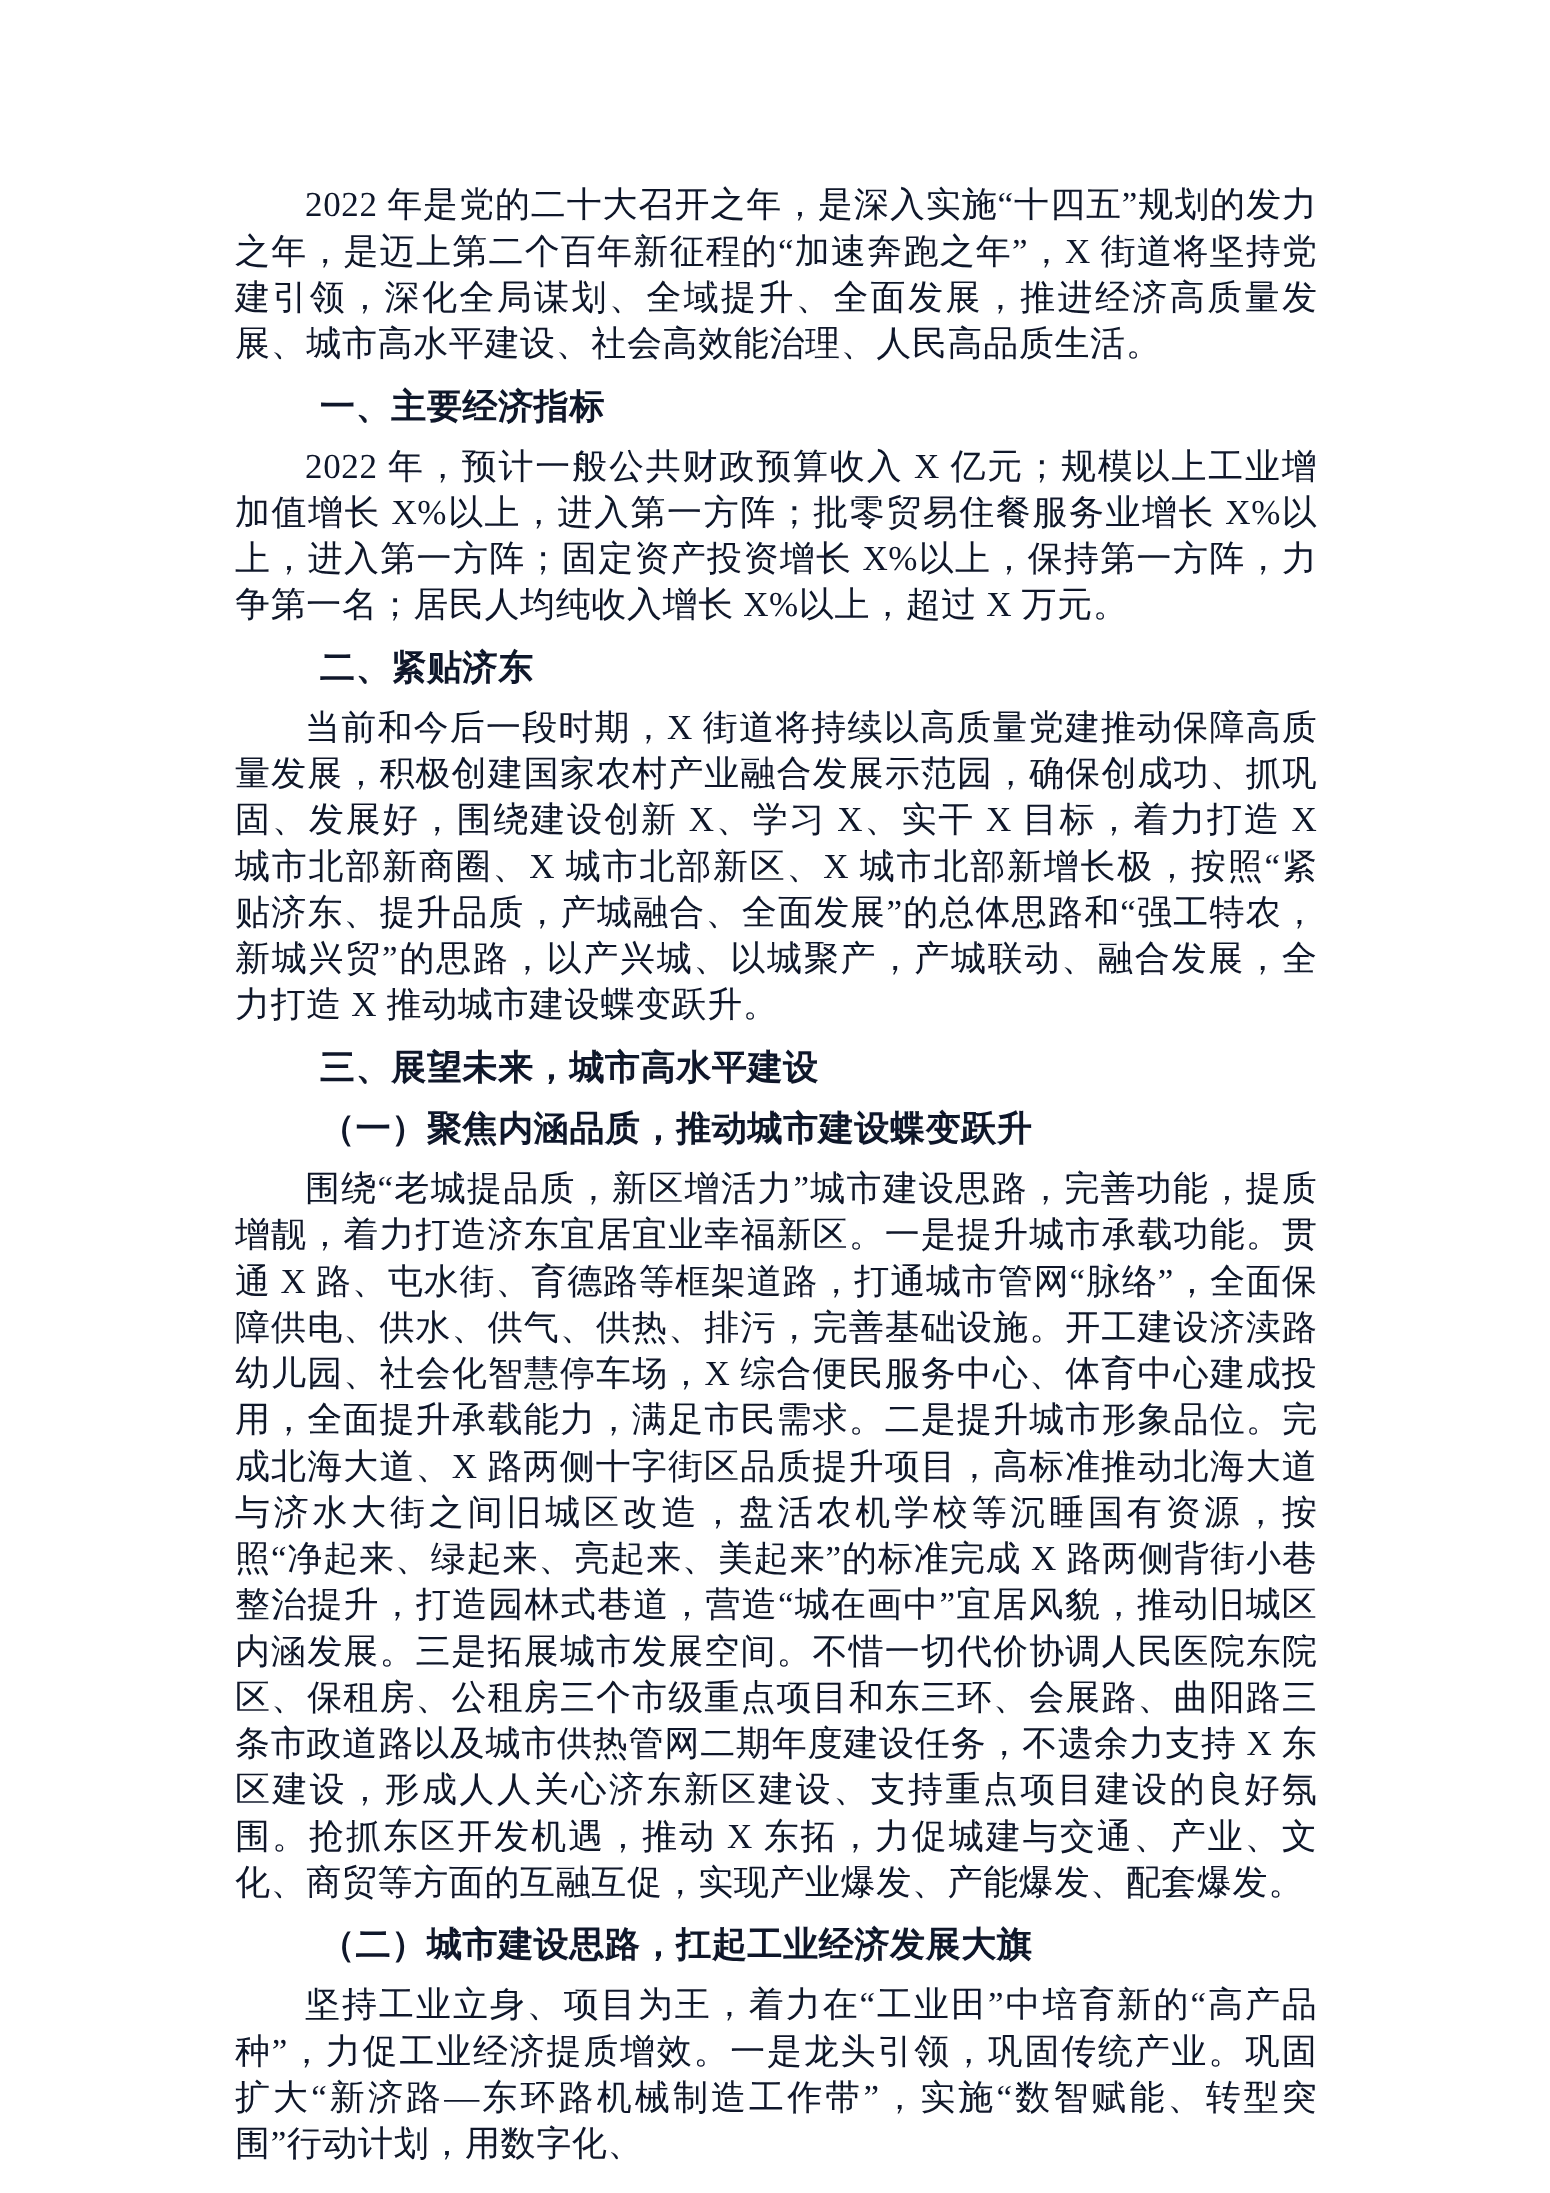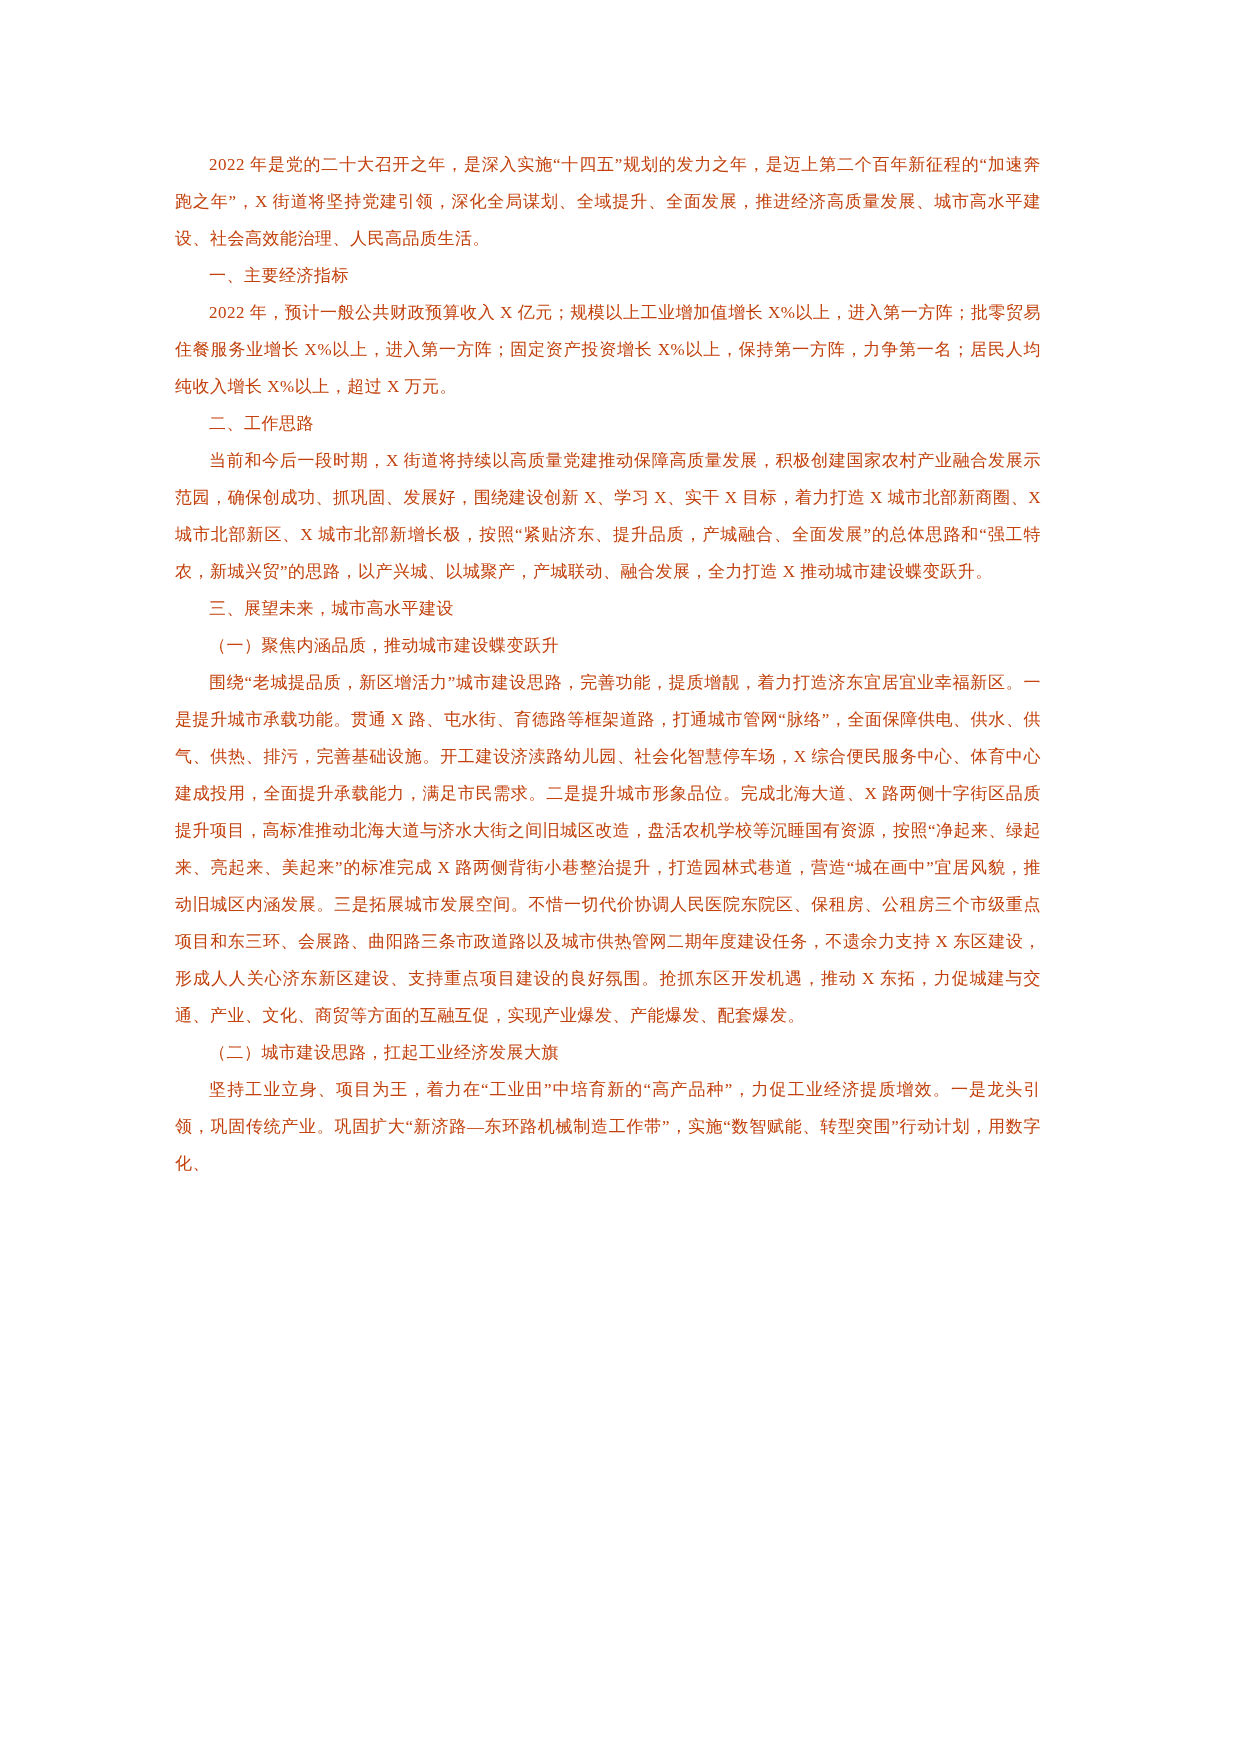--- a/index.html
+++ b/index.html
@@ -9,53 +9,53 @@
   }
   .page {
     position: relative;
     width: 1240px;
     height: 1754px;
     background: #ffffff;
     overflow: hidden;
   }
   .content {
     position: absolute;
-    left: 175px;
+    left: 188px;
     top: 146px;
     width: 866px;
-    color: #c2410c;
+    color: #0f172a;
     font-family: "Liberation Serif", "DejaVu Serif", serif;
-    font-size: 17px;
+    font-size: 28px;
     line-height: 37px;
     text-align: justify;
     text-justify: inter-character;
   }
   .para {
     margin: 0;
     text-indent: 2em;
     letter-spacing: 0.5px;
   }
   .heading {
-    margin: 0;
+    margin: 12px;
     text-indent: 2em;
     font-family: "Liberation Sans", "DejaVu Sans", sans-serif;
-    font-weight: 400;
+    font-weight: 700;
     text-align: left;
     letter-spacing: 0.5px;
   }
 </style>
 </head>
 <body>
 
 <div class="page">
   <div class="content">
     <p class="para">2022 年是党的二十大召开之年，是深入实施“十四五”规划的发力之年，是迈上第二个百年新征程的“加速奔跑之年”，X 街道将坚持党建引领，深化全局谋划、全域提升、全面发展，推进经济高质量发展、城市高水平建设、社会高效能治理、人民高品质生活。</p>
     <p class="heading">一、主要经济指标</p>
     <p class="para">2022 年，预计一般公共财政预算收入 X 亿元；规模以上工业增加值增长 X%以上，进入第一方阵；批零贸易住餐服务业增长 X%以上，进入第一方阵；固定资产投资增长 X%以上，保持第一方阵，力争第一名；居民人均纯收入增长 X%以上，超过 X 万元。</p>
-    <p class="heading">二、工作思路</p>
+    <p class="heading">二、紧贴济东</p>
     <p class="para">当前和今后一段时期，X 街道将持续以高质量党建推动保障高质量发展，积极创建国家农村产业融合发展示范园，确保创成功、抓巩固、发展好，围绕建设创新 X、学习 X、实干 X 目标，着力打造 X 城市北部新商圈、X 城市北部新区、X 城市北部新增长极，按照“紧贴济东、提升品质，产城融合、全面发展”的总体思路和“强工特农，新城兴贸”的思路，以产兴城、以城聚产，产城联动、融合发展，全力打造 X 推动城市建设蝶变跃升。</p>
     <p class="heading">三、展望未来，城市高水平建设</p>
     <p class="heading">（一）聚焦内涵品质，推动城市建设蝶变跃升</p>
     <p class="para">围绕“老城提品质，新区增活力”城市建设思路，完善功能，提质增靓，着力打造济东宜居宜业幸福新区。一是提升城市承载功能。贯通 X 路、屯水街、育德路等框架道路，打通城市管网“脉络”，全面保障供电、供水、供气、供热、排污，完善基础设施。开工建设济渎路幼儿园、社会化智慧停车场，X 综合便民服务中心、体育中心建成投用，全面提升承载能力，满足市民需求。二是提升城市形象品位。完成北海大道、X 路两侧十字街区品质提升项目，高标准推动北海大道与济水大街之间旧城区改造，盘活农机学校等沉睡国有资源，按照“净起来、绿起来、亮起来、美起来”的标准完成 X 路两侧背街小巷整治提升，打造园林式巷道，营造“城在画中”宜居风貌，推动旧城区内涵发展。三是拓展城市发展空间。不惜一切代价协调人民医院东院区、保租房、公租房三个市级重点项目和东三环、会展路、曲阳路三条市政道路以及城市供热管网二期年度建设任务，不遗余力支持 X 东区建设，形成人人关心济东新区建设、支持重点项目建设的良好氛围。抢抓东区开发机遇，推动 X 东拓，力促城建与交通、产业、文化、商贸等方面的互融互促，实现产业爆发、产能爆发、配套爆发。</p>
     <p class="heading">（二）城市建设思路，扛起工业经济发展大旗</p>
     <p class="para">坚持工业立身、项目为王，着力在“工业田”中培育新的“高产品种”，力促工业经济提质增效。一是龙头引领，巩固传统产业。巩固扩大“新济路—东环路机械制造工作带”，实施“数智赋能、转型突围”行动计划，用数字化、</p>
   </div>
 </div>
 
 </body></html>

